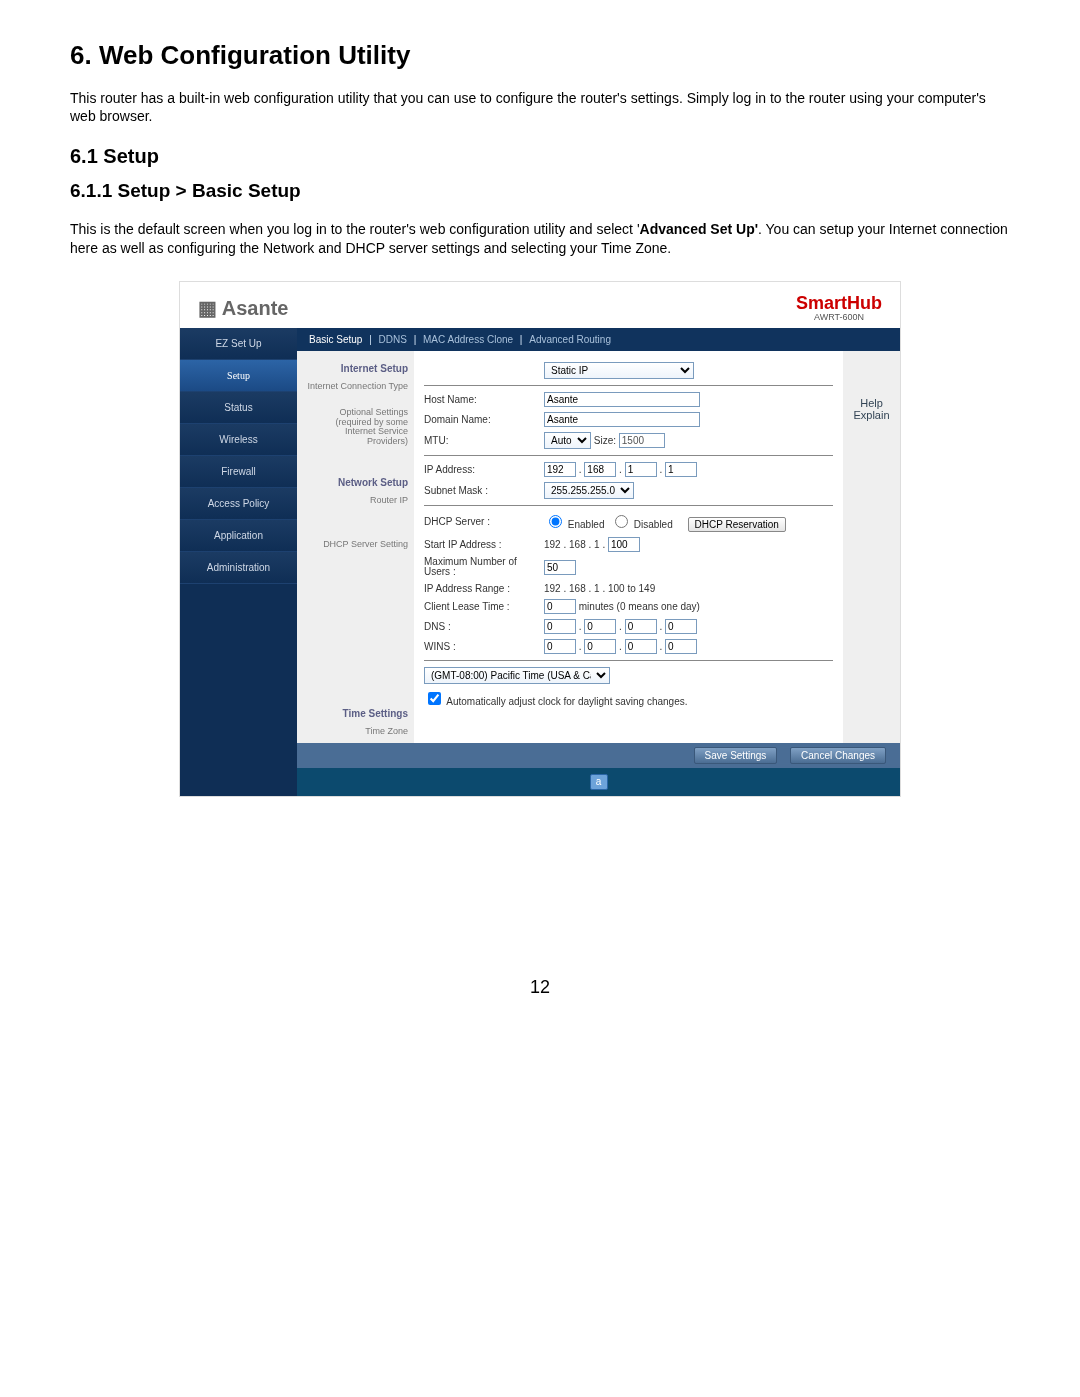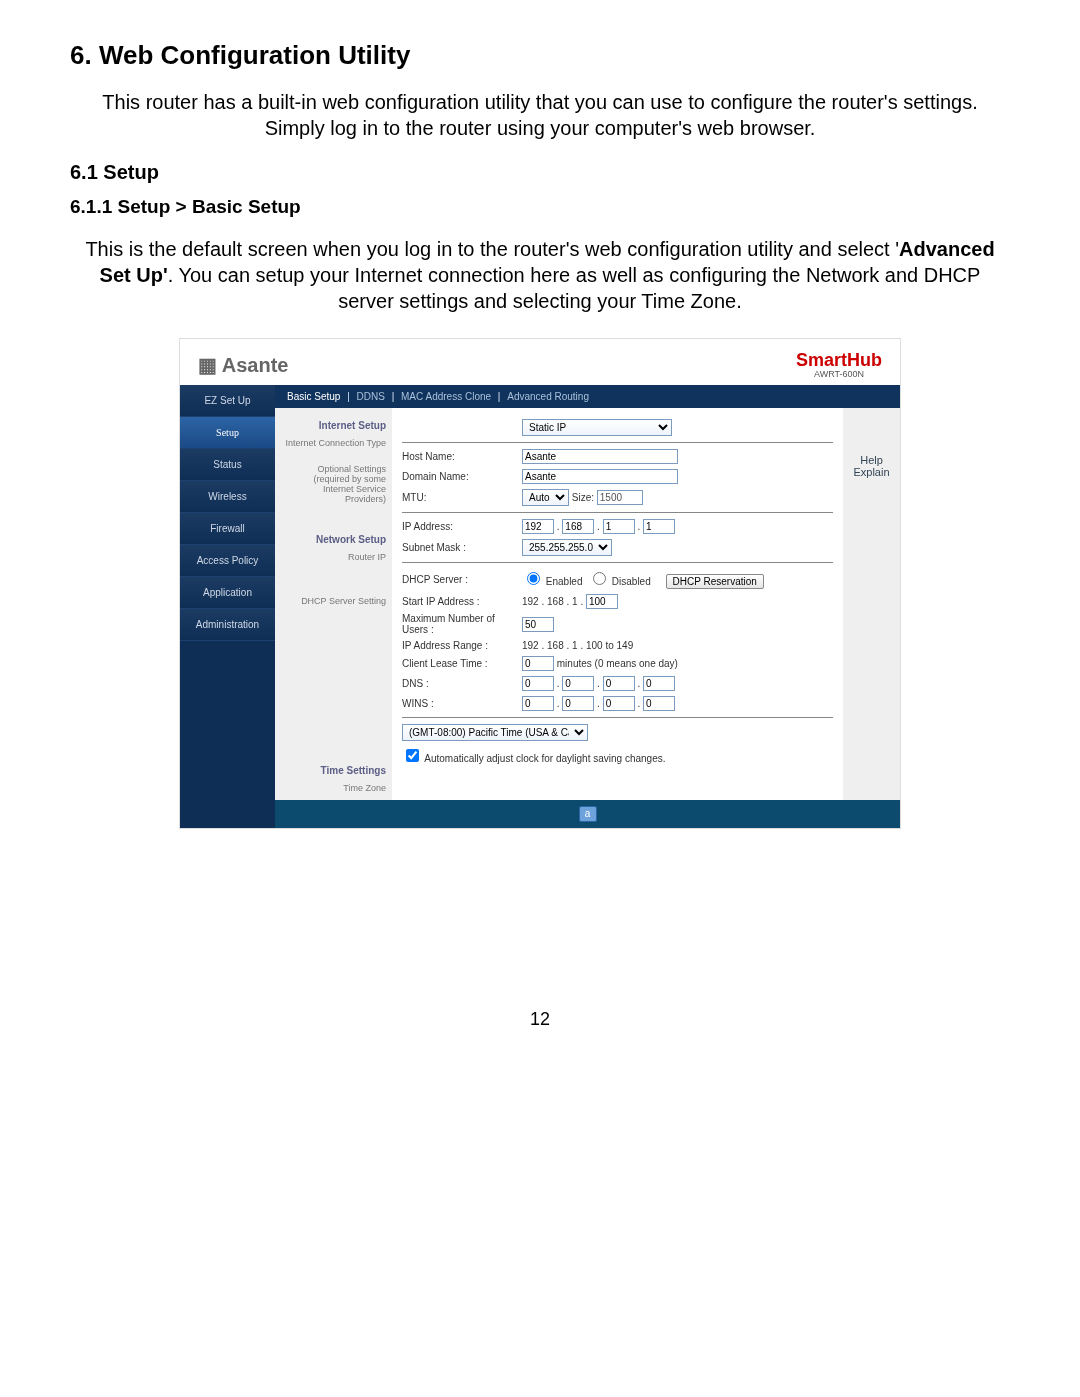--- a/index.html
+++ b/index.html
@@ -12,24 +12,23 @@
   }
   .page {
     padding: 40px 70px 40px 70px;
   }
   h1.section {
     font-size: 26px;
     font-weight: bold;
     margin: 0 0 18px 0;
   }
   p.body {
-    font-size: 20px;
+    font-size: 14px;
     line-height: 1.3;
     margin: 0 0 20px 0;
-    text-align: center;
   }
   h2.sub {
     font-size: 20px;
     font-weight: bold;
     margin: 18px 0 10px 0;
   }
   h3.subsub {
     font-size: 19px;
     font-weight: bold;
     margin: 12px 0 18px 0;
@@ -71,21 +70,21 @@
   }
   .brand-right .model {
     font-size: 9px;
     color: #555;
   }
   .r-body {
     display: flex;
     align-items: stretch;
   }
   .nav {
-    width: 95px;
+    width: 117px;
     background: #0f2e55;
   }
   .nav .item {
     color: #cfd8e6;
     font-size: 10px;
     text-align: center;
     padding: 10px 2px;
     border-bottom: 1px solid #1d4170;
     background: linear-gradient(#1b3b63, #0f2e55);
   }
@@ -358,19 +357,23 @@
               </div>
             </div>
           </div>
 
           <div class="rightcol">
             <div>Help</div>
             <div>Explain</div>
           </div>
         </div>
 
+        <div class="btnbar">
+          <button>Save Settings</button>
+          <button>Cancel Changes</button>
+        </div>
         <div class="foot-icon"><span>a</span></div>
       </div>
     </div>
   </div>
 
   <div class="pagenum">12</div>
 </div>
 
 </body></html>

